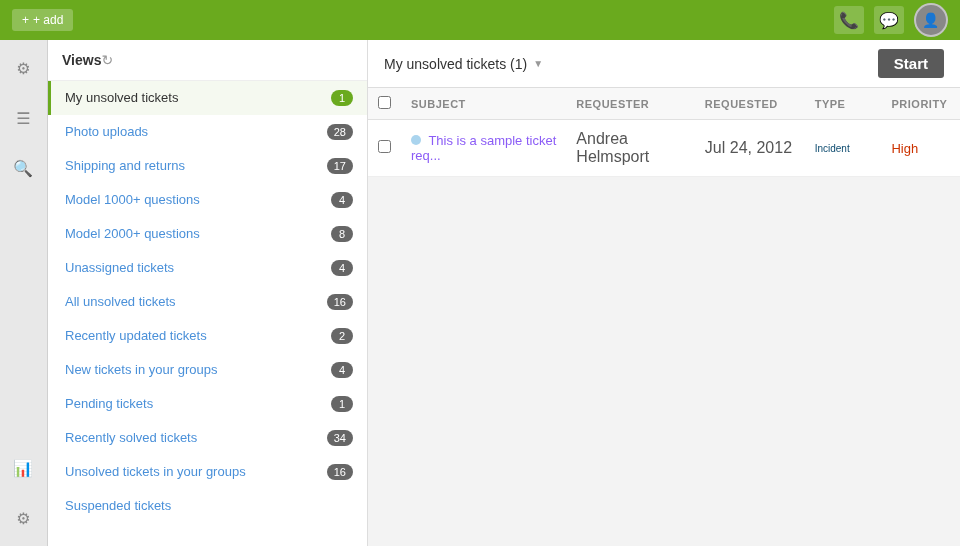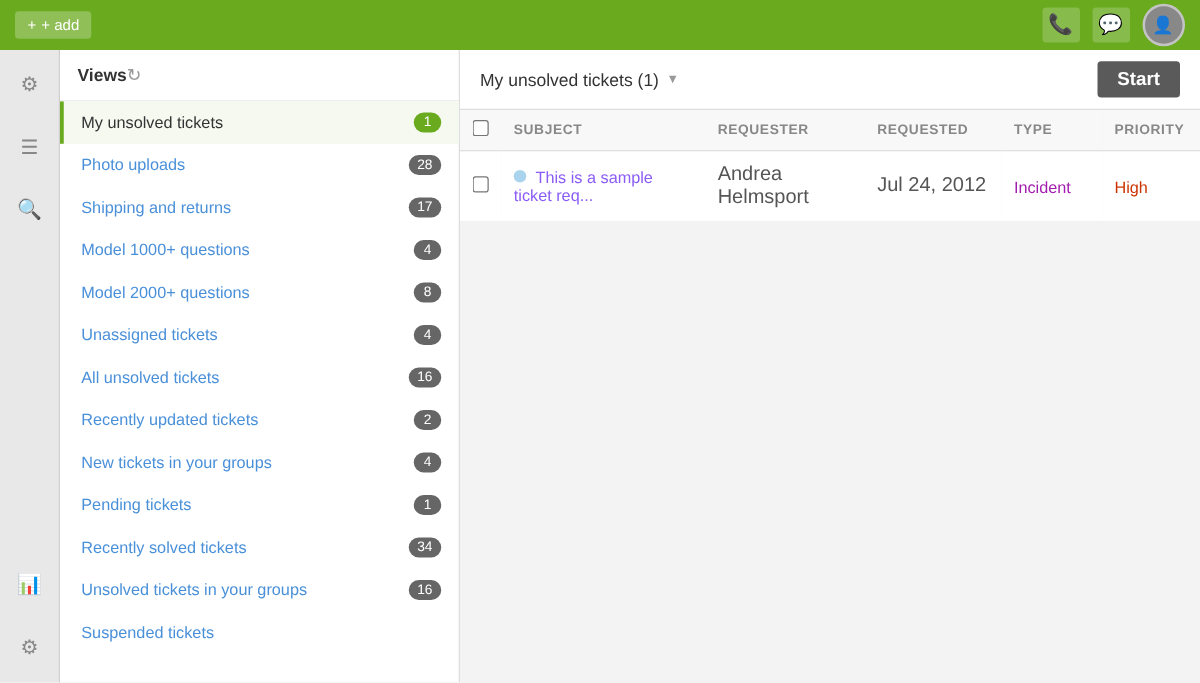--- a/index.html
+++ b/index.html
@@ -192,21 +192,21 @@
     }
     .ticket-row td {
       padding: 10px 10px;
       border-bottom: 1px solid #eee;
       background: #fff;
       vertical-align: middle;
     }
     .ticket-subject { color: #8b5cf6; font-size: 13px; }
     .ticket-requester { color: #555; font-size: 16px; }
     .ticket-date { color: #555; font-size: 16px; }
-    .ticket-type { color: #a21caf; font-size: 13px; }
+    .ticket-type { color: #0c4a6e; font-size: 10px; }
     .ticket-priority-high { color: #cc3300; font-size: 13px; font-weight: 500; }
 
     .status-dot {
       width: 10px; height: 10px;
       border-radius: 50%;
       background: #aad4ee;
       display: inline-block;
       margin-right: 4px;
     }
 

